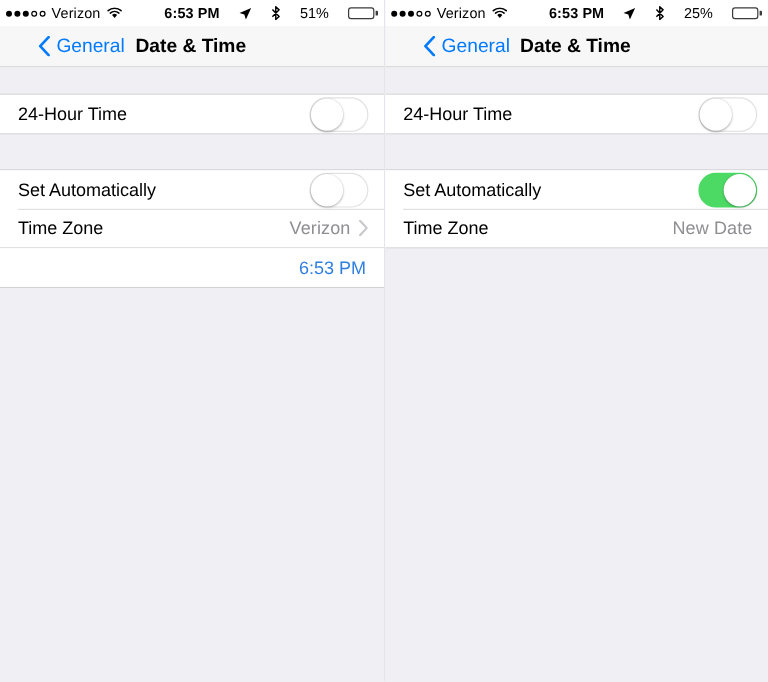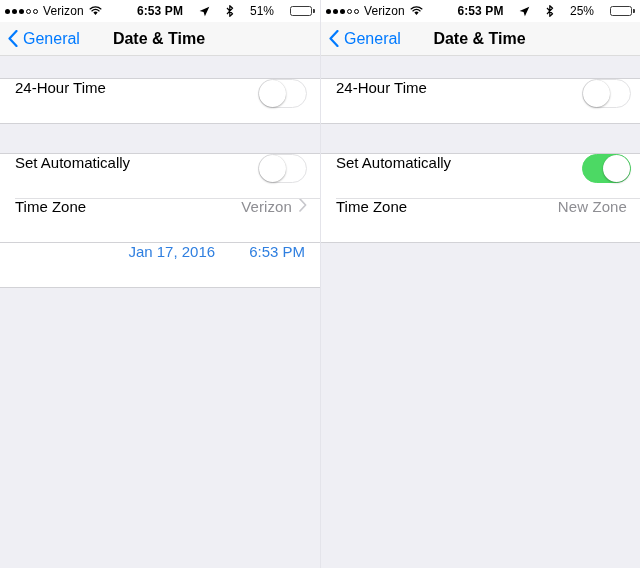--- a/index.html
+++ b/index.html
@@ -51,40 +51,41 @@
     width:2px; height:4px; background:#3b3b3b;
     border-radius:0 1px 1px 0; margin-left:1px;
   }
 
   
   .navbar {
     height:34px; background:#F7F7F7;
     border-bottom:1px solid #DCDCDC;
     display:flex; align-items:center;
     position:relative;
+    padding-left:24px;
   }
   .back {
     display:flex; align-items:center; gap:5px;
     padding-left:8px; color:#007AFF; font-size:16px;
     z-index:2;
   }
   .back-chev { display:block; }
   .nav-title {
     position:absolute; left:0; right:2px; text-align:center;
     font-size:16px; font-weight:bold; color:#000;
     pointer-events:none;
   }
 
   
   .content { background:#EFEFF4; height:calc(568px - 56px); }
   .gap-top { height:22px; }
   .gap { height:29px; }
   .group { background:#FFFFFF; border-top:1px solid #D2D2D6; border-bottom:1px solid #D2D2D6; }
   .row {
-    height:44px; display:flex; 
+    height:32px; display:flex; align-items:center;
     padding-left:15px; padding-right:13px;
     position:relative; background:#FFFFFF;
   }
   .row + .row::before {
     content:""; position:absolute; left:15px; right:0; top:0;
     height:1px; background:#E0E0E3;
   }
   .row-label { font-size:15px; color:#000; }
   .row-value {
     margin-left:auto; font-size:15px; color:#8E8E93;
@@ -187,21 +188,20 @@
           <span class="row-label">Time Zone</span>
           <span class="row-value">Verizon</span>
           <svg class="chev-right" width="8" height="14" viewBox="0 0 8 14">
             <path d="M1 1 L6.6 7 L1 13" stroke="#C7C7CC" stroke-width="1.7" fill="none" stroke-linecap="round" stroke-linejoin="round"></path>
           </svg>
         </div>
       </div>
 
       <div class="group" style="border-top:none;">
         <div class="row daterow">
-          <span class="dt">Jan 17, 2016</span>
           <span class="dt">6:53 PM</span>
         </div>
       </div>
     </div>
   </div>
 
   <div class="phone right">
 
     <div class="statusbar">
       <div class="sb-left">
@@ -261,19 +261,19 @@
 
       <div class="group">
         <div class="row">
           <span class="row-label">Set Automatically</span>
           <span class="toggle on clipped">
               <span class="knob"></span>
             </span>
         </div>
         <div class="row">
           <span class="row-label">Time Zone</span>
-          <span class="row-value">New Zone</span>
+          <span class="row-value">New Date</span>
         </div>
       </div>
     </div>
   </div>
 
 </div>
 
 </body></html>

